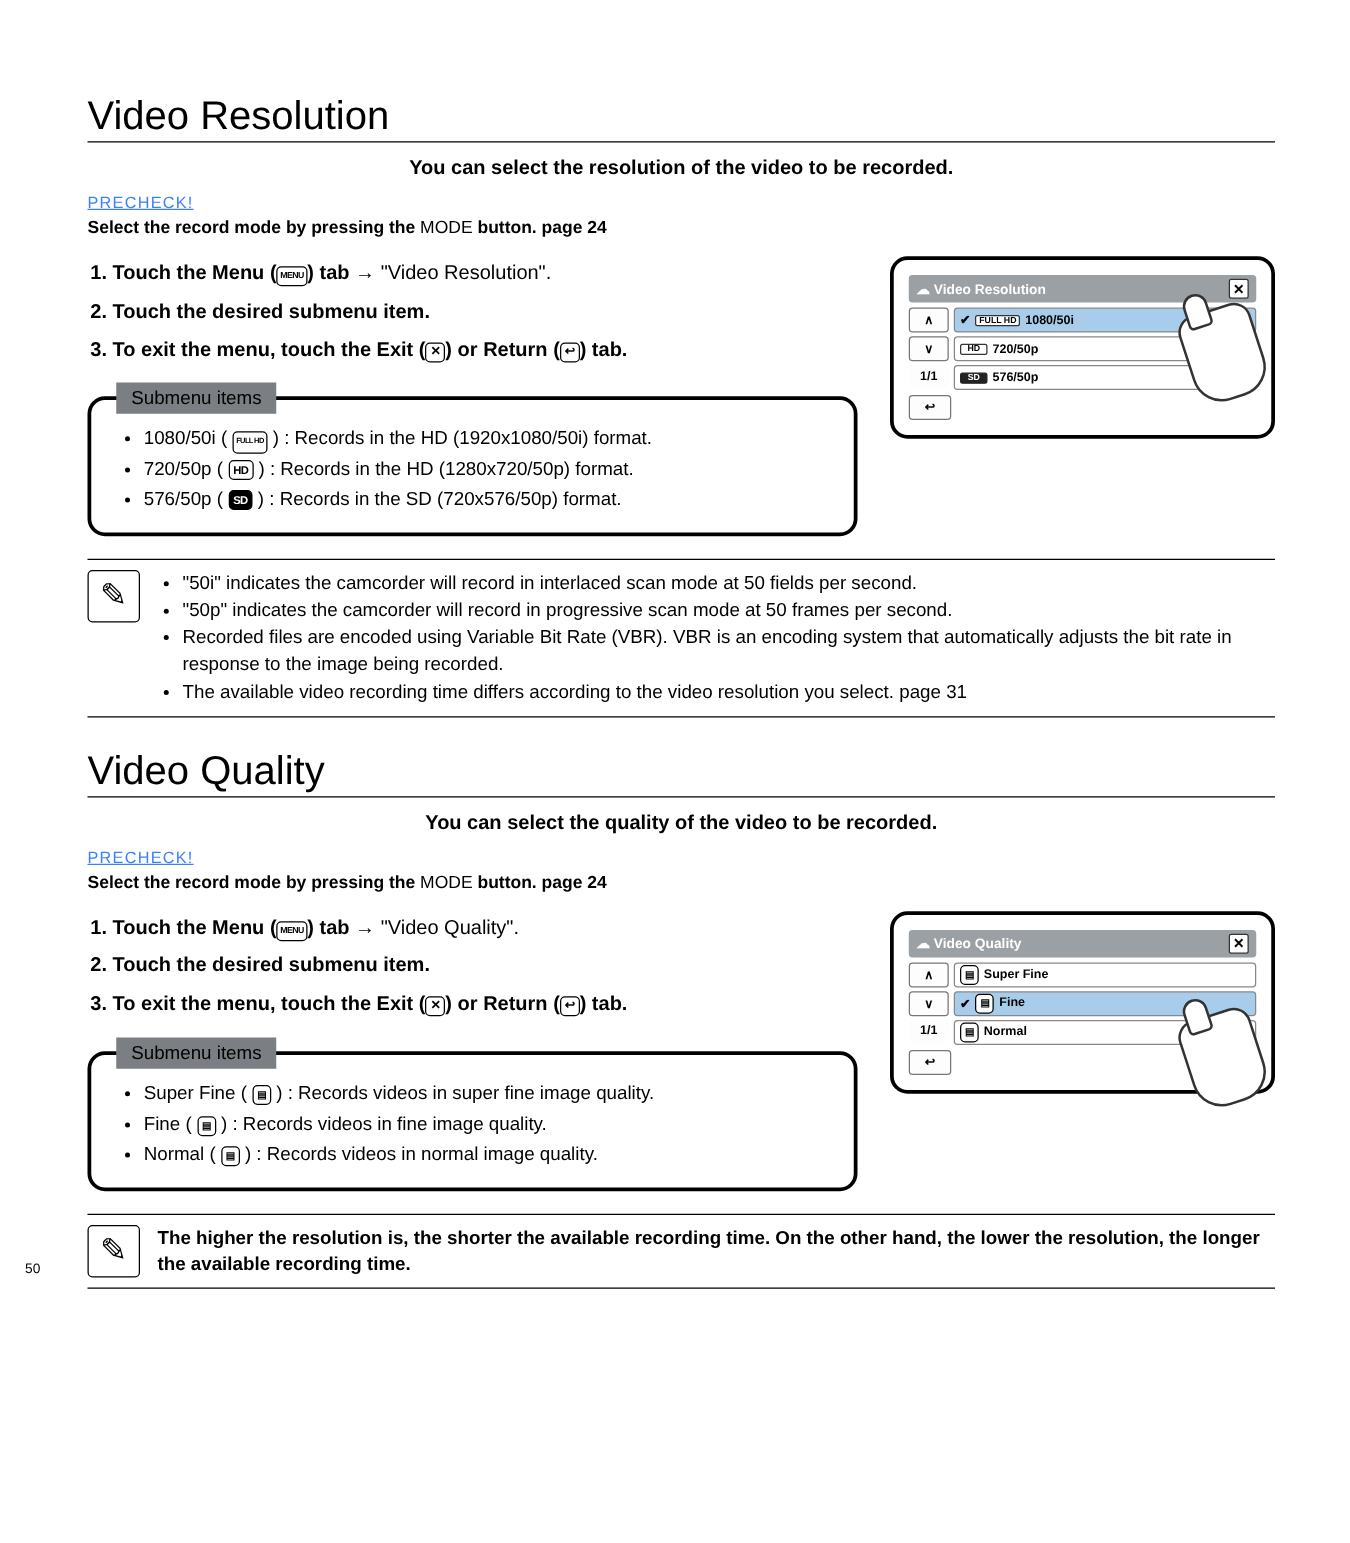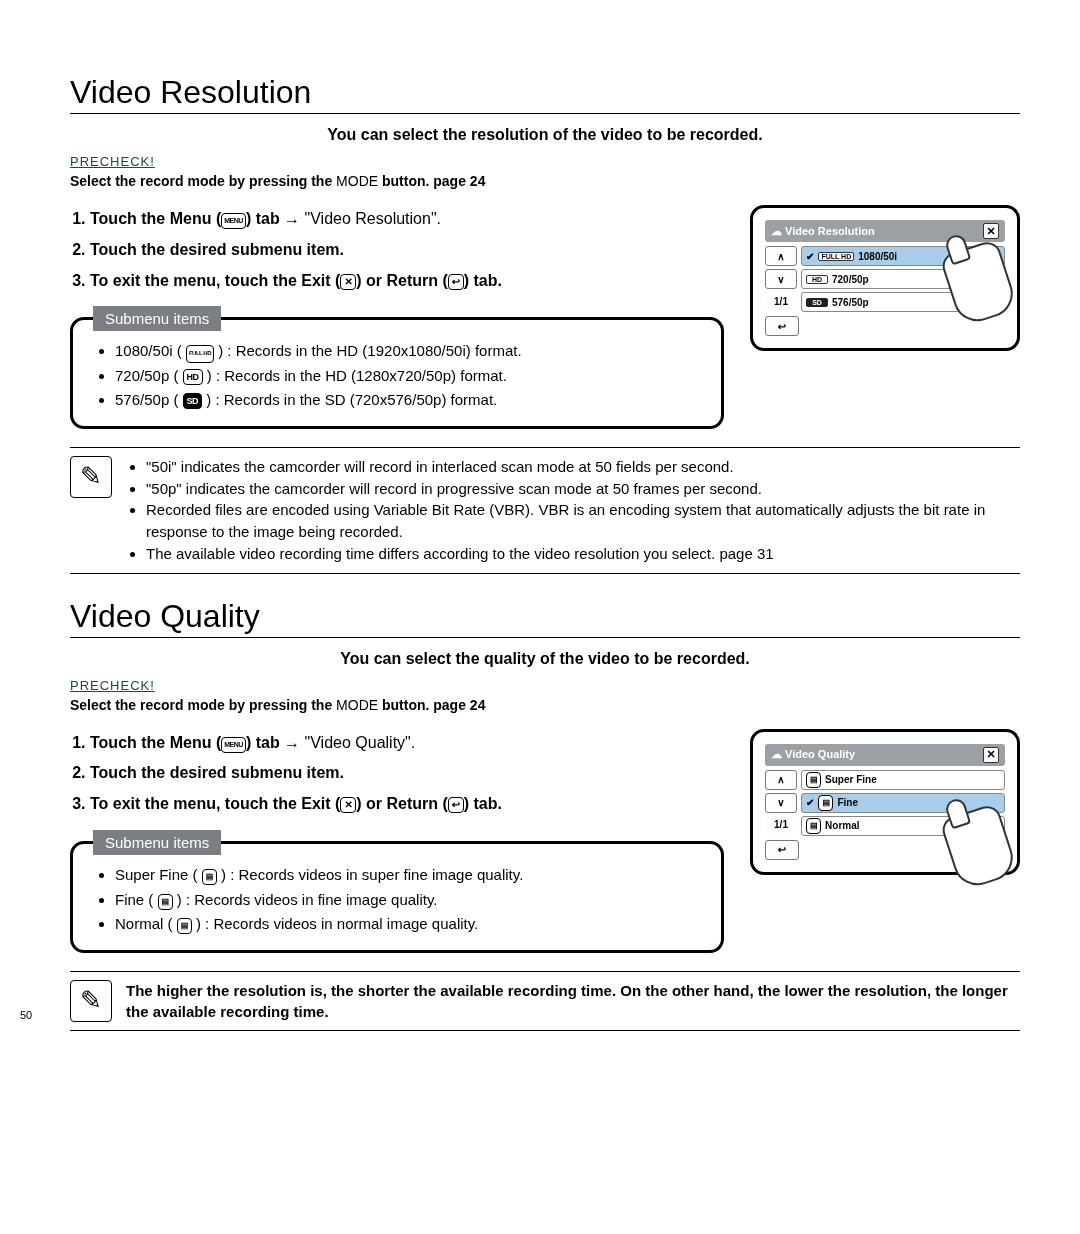--- a/index.html
+++ b/index.html
@@ -32,21 +32,21 @@
     margin-top: 24px;
     margin-bottom: 12px;
   }
   .intro {
     font-size: 16px;
     font-weight: 600;
     margin-bottom: 10px;
     text-align: center;
   }
   .precheck {
-    color: #14532d;
+    color: #3b82f6;
     font-size: 13px;
     text-decoration: underline;
     letter-spacing: 1px;
     margin-bottom: 4px;
   }
   .precheck-text {
     font-size: 14px;
     font-weight: 600;
     margin-bottom: 16px;
   }
@@ -101,21 +101,21 @@
     border-radius: 14px;
     margin-top: 22px;
     padding: 20px 22px 12px 22px;
     position: relative;
   }
   .submenu-label {
     position: absolute;
     top: -14px;
     left: 20px;
     background: #7b7f83;
-    color: #ffffff;
+    color: #000000;
     font-size: 15px;
     padding: 4px 12px;
   }
   .submenu-box ul {
     margin: 0;
     padding-left: 20px;
     font-size: 15px;
     line-height: 1.5;
   }
   .submenu-box li { margin-bottom: 2px; }
@@ -147,21 +147,21 @@
     padding-left: 20px;
     font-size: 15px;
     line-height: 1.45;
   }
   .note-row p {
     margin:0; font-size:15px; font-weight:600; line-height:1.4;
   }
 
   
   .screen {
-    width: 270px;
+    width: 308px;
     border: 3px solid #000;
     border-radius: 14px;
     padding: 12px;
     box-sizing: border-box;
     flex-shrink: 0;
     font-size: 11px;
     position: relative;
   }
   .screen-header {
     background: #9aa0a4;

